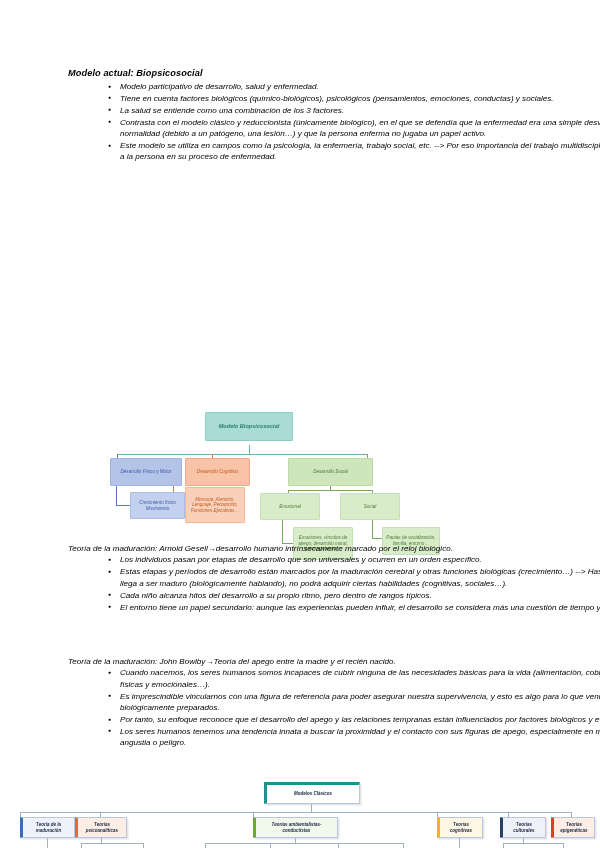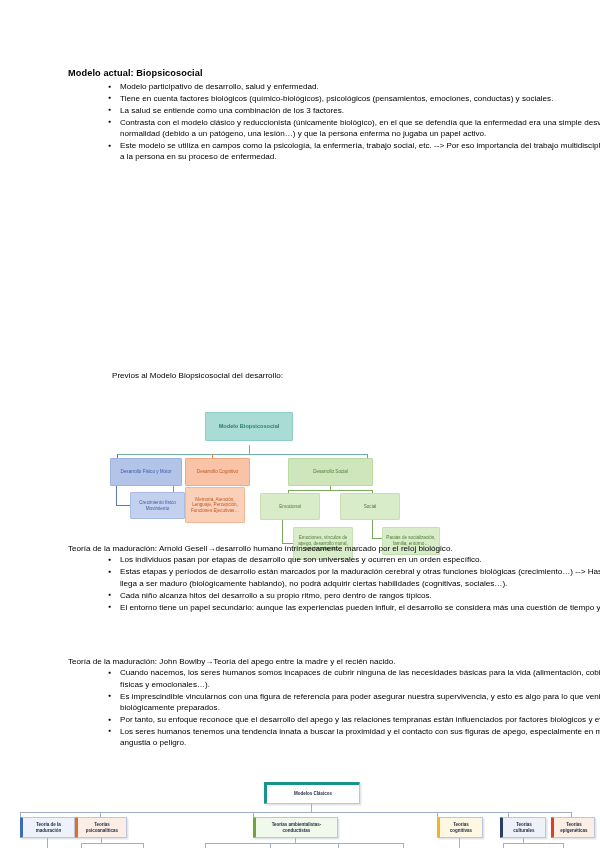--- a/index.html
+++ b/index.html
@@ -6,21 +6,21 @@
     margin: 0; padding: 0;
     background: #ffffff;
   }
   body {
     width: 600px; height: 848px;
     position: relative;
     font-family: "Liberation Sans", sans-serif;
     color: #000;
     overflow: hidden;
   }
-  .page { position: relative; width: 600px; height: 848px; padding: 0; }
+  .page { position: relative; width: 600px; height: 848px; padding: 0; font-style: italic; }
 
   
   .sec-title {
     font-size: 9.2px; font-weight: bold; letter-spacing: .1px;
     margin: 0 0 3px 0;
   }
   .para {
     font-size: 8.1px; line-height: 11.4px; margin: 0;
   }
   ul.bullets {
@@ -165,23 +165,20 @@
     </div>
 
     <div class="bx grn2" style="left:293px; top:327px; width:60px; height:33px;">
       <span>Emociones, vínculos de apego, desarrollo moral, autorregulación…</span>
     </div>
     <div class="bx grn2" style="left:382px; top:327px; width:58px; height:28px;">
       <span>Pautas de socialización, familia, entorno…</span>
     </div>
   </div>
 
-  <div style="position:absolute; left:112px; top:370px; width:400px;">
-    <div class="para">Previos al Modelo Biopsicosocial del desarrollo:</div>
-  </div>
 
   <div class="dgm d2" style="position:absolute; left:0; top:388px; width:600px; height:145px;">
 
     <div class="bx acc acctop acc-teal fill-white" style="left:264px; top:394px; width:96px; height:22px; border-top-color:#17958c; border-left-color:#17958c;">
       <span>Modelos Clásicos</span>
     </div>
 
     <div class="ln v" style="left:311px; top:416px; height:8px;"></div>
     <div class="ln h" style="left:20px; top:424px; width:552px;"></div>
     <div class="ln v" style="left:20px;  top:424px; height:5px;"></div>

